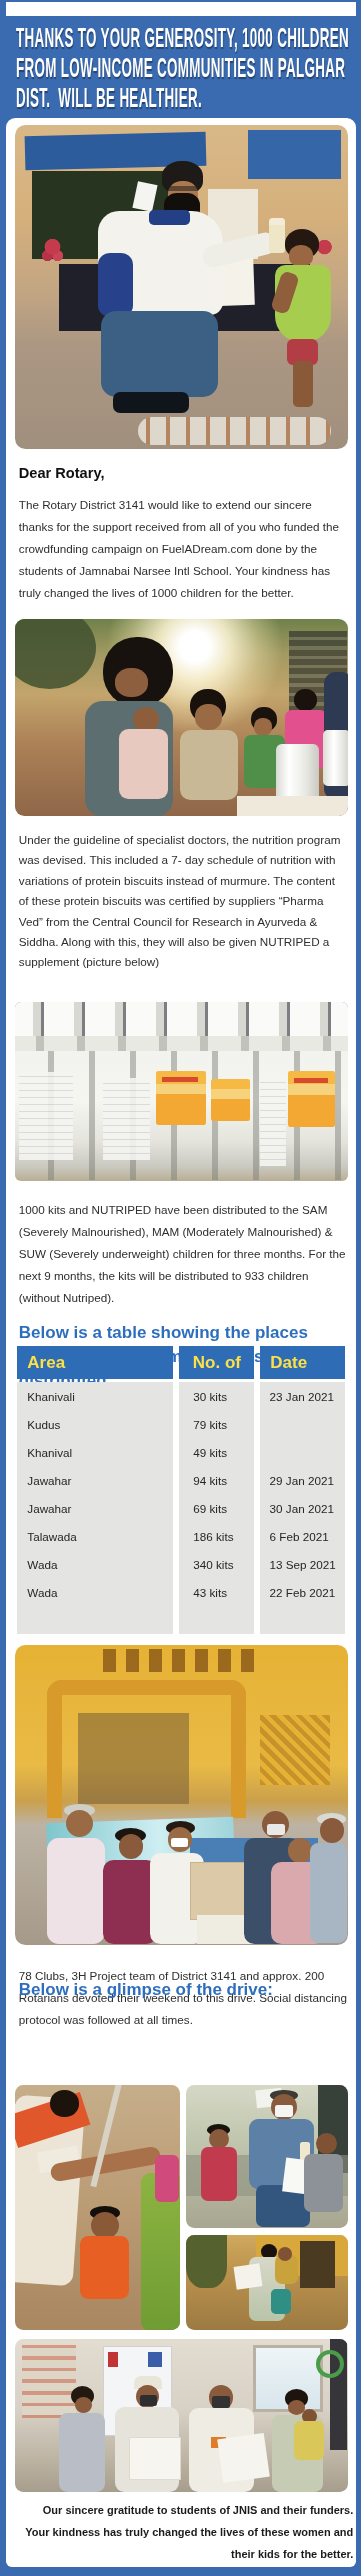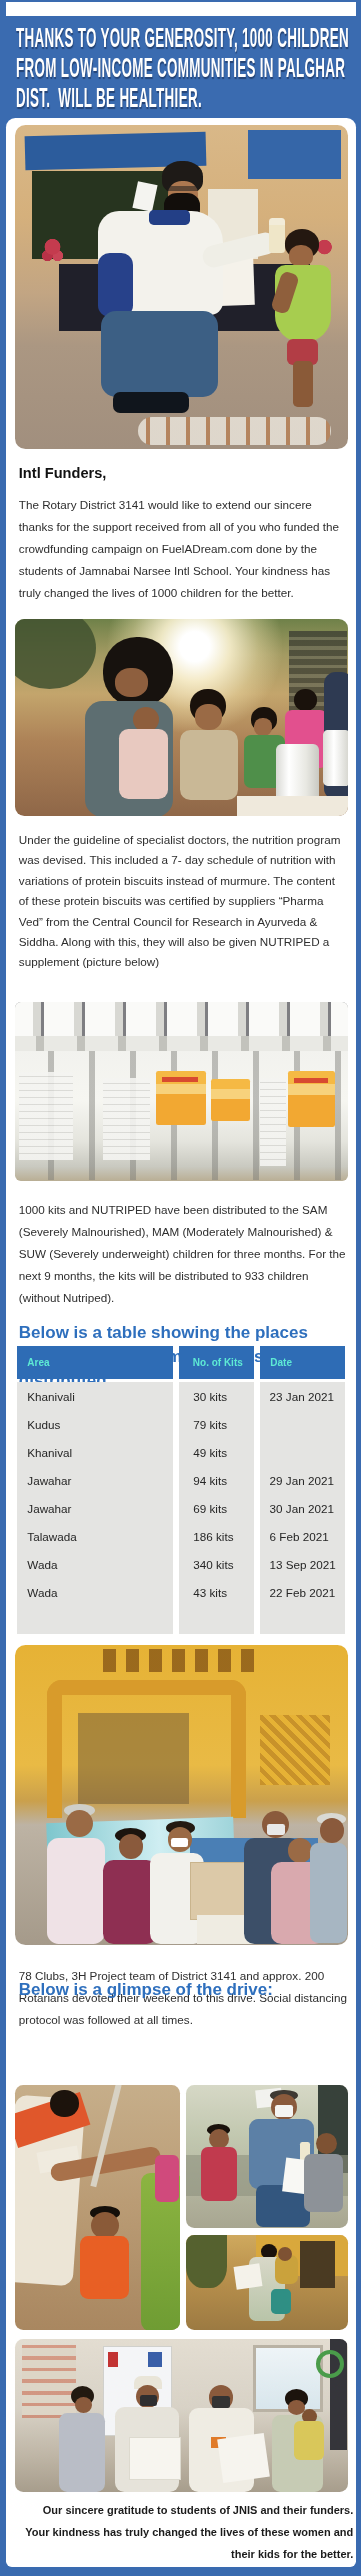--- a/index.html
+++ b/index.html
@@ -21,22 +21,22 @@
   .p3{top:1081px;}
   .p4{top:1847px;}
   .bluehead{position:absolute;left:13px;width:328px;font-size:17px;line-height:24px;
         font-weight:bold;color:#2e6fbd;}
   .h1{top:1203px;}
   .h2{top:1860px;}
   .closing{position:absolute;left:10.5px;top:2381px;width:337px;font-size:11px;line-height:22px;
         font-weight:bold;color:#1b1b1b;text-align:right;}
   .table{position:absolute;left:11px;top:1228px;width:327px;}
   .thead{position:absolute;left:0;top:0;width:327px;height:33px;}
-  .th{position:absolute;top:0;height:33px;background:#2e6cb5;color:#5eead4;font-weight:bold;
-      font-size:10px;line-height:33px;box-sizing:border-box;}
+  .th{position:absolute;top:0;height:33px;background:#2e6cb5;color:#fde047;font-weight:bold;
+      font-size:17px;line-height:33px;box-sizing:border-box;}
   .th-area{left:0;width:156px;padding-left:10.5px;}
   .th-kits{left:162px;width:75px;padding-left:14px;}
   .th-date{left:243px;width:85px;padding-left:10.5px;}
   .tbody{position:absolute;left:0;top:36px;width:327px;height:252px;}
   .colbg{position:absolute;top:0;height:252px;background:#e4e4e2;}
   .cb-area{left:0;width:156px;}
   .cb-kits{left:162px;width:75px;}
   .cb-date{left:243px;width:85px;}
   .trow{position:relative;display:flex;height:28px;align-items:center;font-size:11.7px;color:#262626;}
   .c{display:block;box-sizing:border-box;}
@@ -91,21 +91,21 @@
       <div style="left:98px;top:267px;width:76px;height:21px;background:#10151c;border-radius:7px;"></div>
       <div style="left:270px;top:104px;width:34px;height:29px;background:#241810;border-radius:50% 50% 42% 42%;"></div>
       <div style="left:274px;top:120px;width:24.5px;height:22px;background:#9a6742;border-radius:46%;"></div>
       <div style="left:260px;top:140px;width:56px;height:77px;background:#a7cd4f;border-radius:10.5px 10.5px 26px 26px;"></div>
       <div style="left:261px;top:147px;width:17.5px;height:41px;background:#8f5f3c;border-radius:7px;transform:rotate(18deg);"></div>
       <div style="left:272px;top:214px;width:31.5px;height:26px;background:#b23d45;border-radius:5.8px;"></div>
       <div style="left:278px;top:236px;width:20px;height:46px;background:#8a5a38;border-radius:4.7px;"></div>
       <div style="left:123px;top:292px;width:193px;height:28px;background:repeating-linear-gradient(90deg,rgba(250,248,240,.85) 0 8.2px,rgba(200,120,60,.6) 8.2px 11.7px,rgba(250,248,240,.85) 11.7px 20px);border-radius:14px;opacity:.8;"></div>
     </div>
 
-    <div class="greet">Intl Funders,</div>
+    <div class="greet">Dear Rotary,</div>
 
     <div class="para p1">The Rotary District 3141 would like to extend our sincere thanks for the support received from all of you who funded the crowdfunding campaign on FuelADream.com done by the students of Jamnabai Narsee Intl School. Your kindness has truly changed the lives of 1000 children for the better.</div>
 
     <div class="photo ph2" style="background:radial-gradient(circle at 54% 14%,#ffffff 0 15px,rgba(255,246,214,.85) 35px,rgba(255,240,190,.35) 64px,transparent 88px),linear-gradient(180deg,#6f8149 0%,#a39a62 18%,#c3a56c 38%,#ad8257 62%,#8f6748 100%);">
       <div style="left:-11.7px;top:-11.7px;width:93px;height:82px;background:#41512f;border-radius:50%;opacity:.85;"></div>
       <div style="left:274px;top:11.7px;width:58px;height:99px;background:repeating-linear-gradient(0deg,#3d3f33 0 5.8px,#6a6a55 5.8px 9.3px);opacity:.8;"></div>
       <div style="left:88px;top:17.5px;width:70px;height:70px;background:#17120e;border-radius:48%;"></div>
       <div style="left:100px;top:49px;width:33px;height:29px;background:#8e5f3e;border-radius:46%;"></div>
       <div style="left:70px;top:82px;width:88px;height:116px;background:#5d6e71;border-radius:17.5px;"></div>
       <div style="left:118px;top:88px;width:26px;height:24.5px;background:#8e5e3c;border-radius:50%;"></div>

